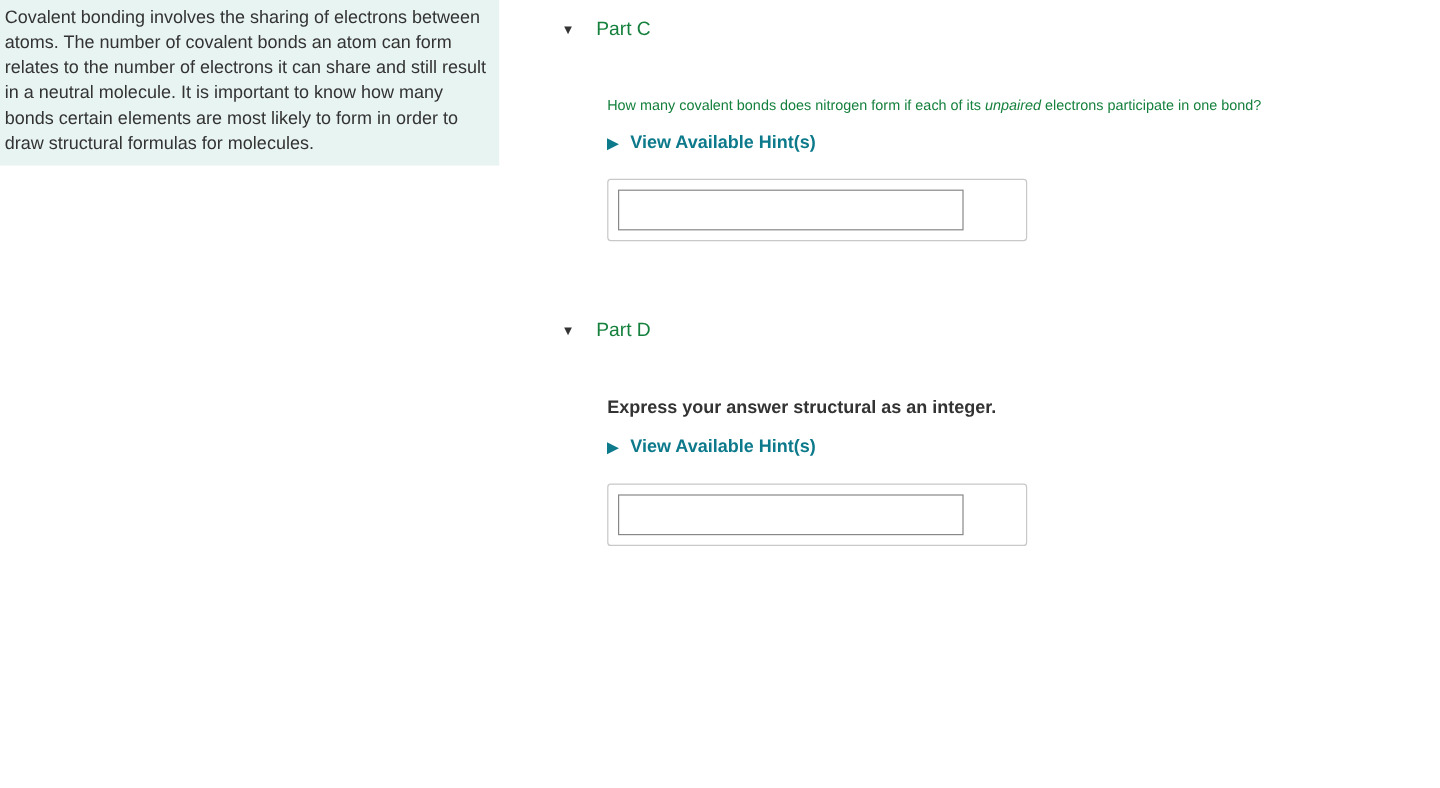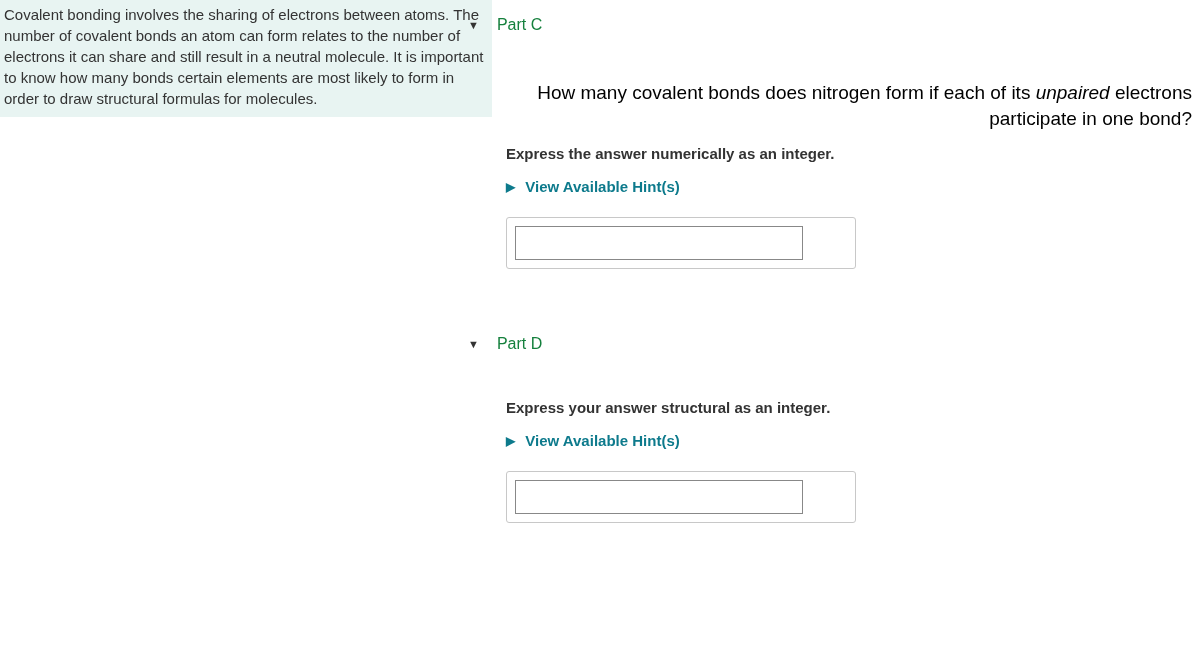--- a/index.html
+++ b/index.html
@@ -13,21 +13,21 @@
       color: #333;
       background: #fff;
       width: 1200px;
       height: 657px;
       position: relative;
     }
     .sidebar-intro {
       position: absolute;
       left: 0;
       top: 0;
-      width: 492px;
+      width: 416px;
       background: #e8f4f2;
       padding: 4px 8px 8px 4px;
       line-height: 1.4;
       color: #333;
     }
     .main-area {
       position: absolute;
       left: 460px;
       top: 0;
       right: 0;
@@ -51,25 +51,24 @@
       font-weight: normal;
       font-size: 16px;
       color: #15803d;
     }
     .part-body {
       padding-left: 46px;
       padding-top: 30px;
       padding-right: 8px;
     }
     .question-text {
-      font-size: 19px;
-      color: #000000;
+      font-size: 12px;
+      color: #15803d;
       margin-bottom: 14px;
       line-height: 1.35;
-      text-align: right;
     }
     .question-text .italic {
       font-style: italic;
     }
     .instruction-text {
       font-weight: bold;
       font-size: 15px;
       color: #333;
       margin-bottom: 16px;
     }
@@ -113,21 +112,20 @@
 
   <div class="part-section">
     <div class="part-header">
       <span class="collapse-icon">▼</span>
       <span class="part-title">Part C</span>
     </div>
     <div class="part-body">
       <div class="question-text">
         <span>How many covalent bonds does nitrogen form if each of its </span><span class="italic">unpaired</span><span> electrons participate in one bond?</span>
       </div>
-      <div class="instruction-text">Express the answer numerically as an integer.</div>
       <div class="hints-toggle">
         <span class="expand-icon">▶</span>
         <span>View Available Hint(s)</span>
       </div>
       <div class="answer-box-outer">
         <input type="text" class="answer-input" value="" style="">
       </div>
     </div>
   </div>
 

